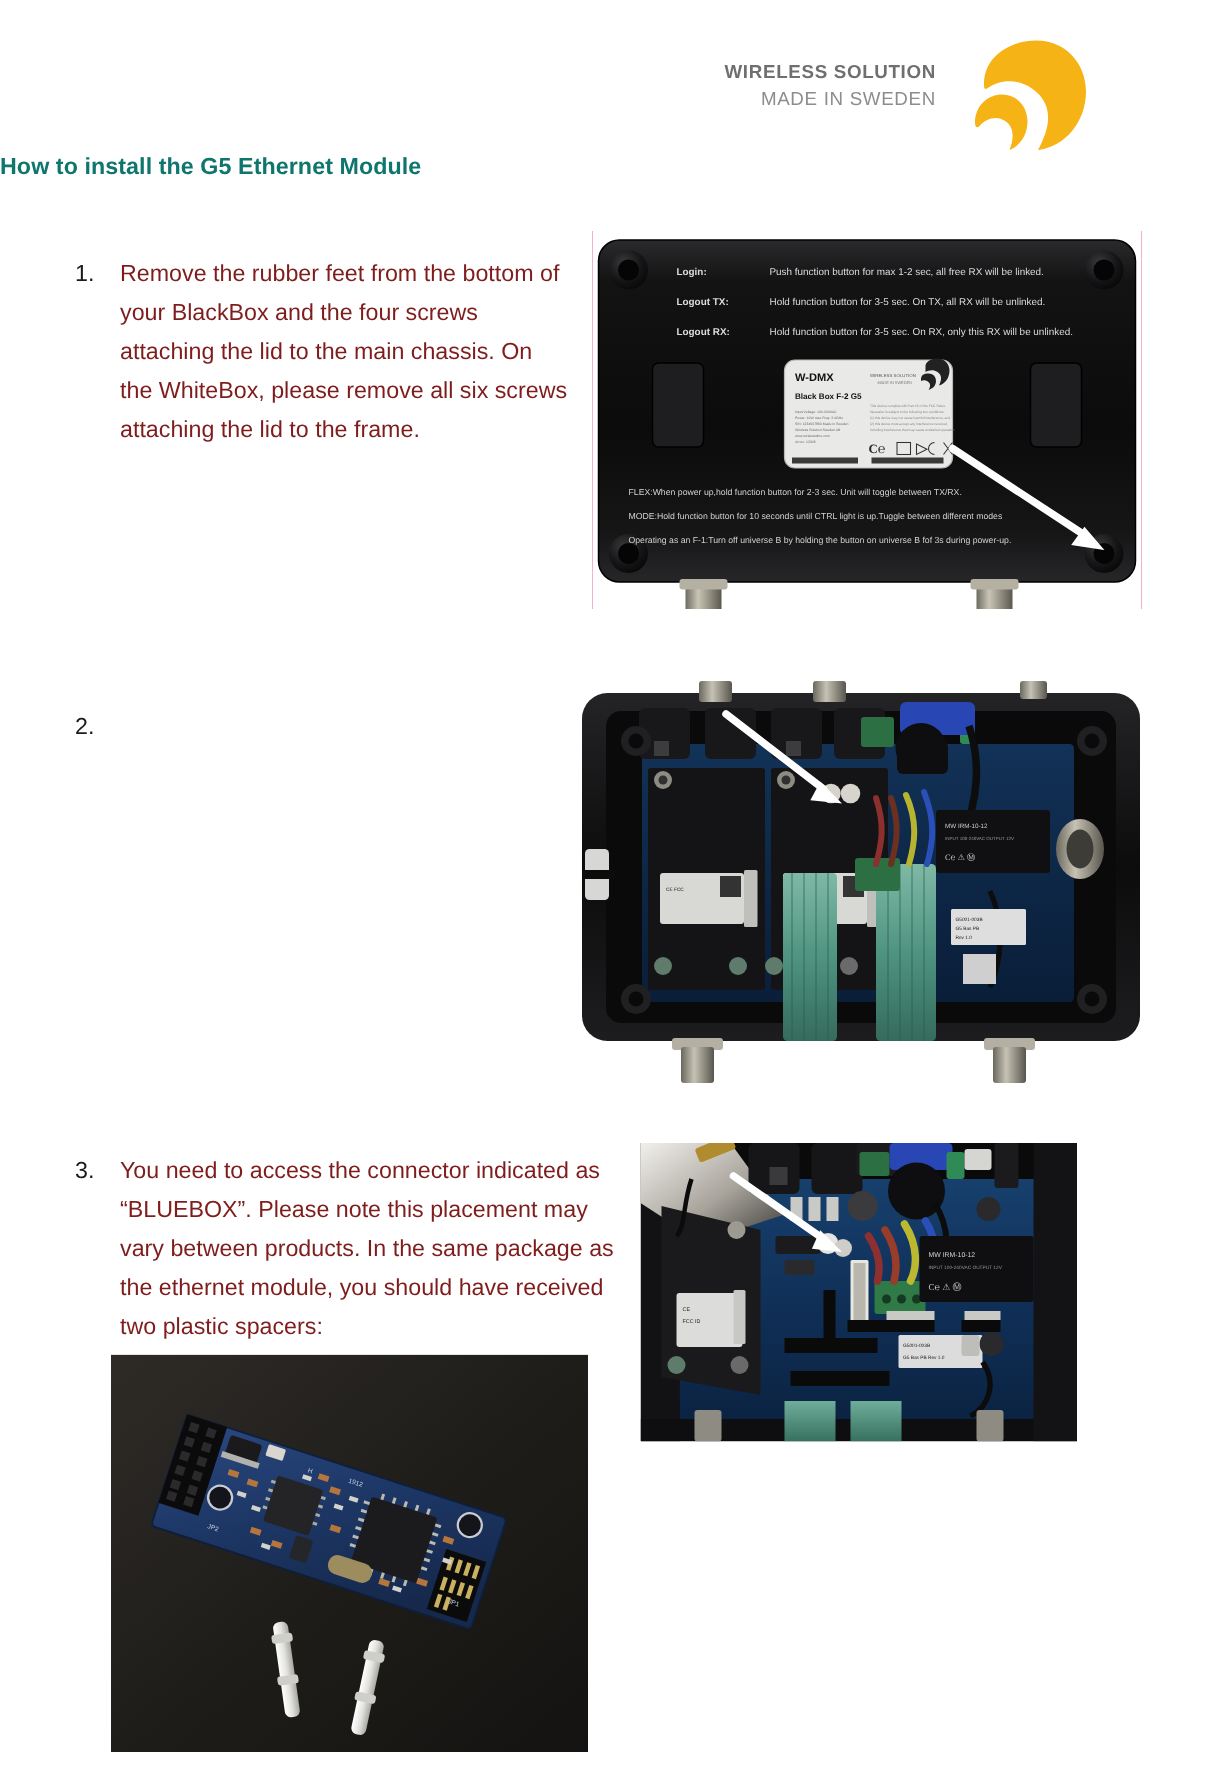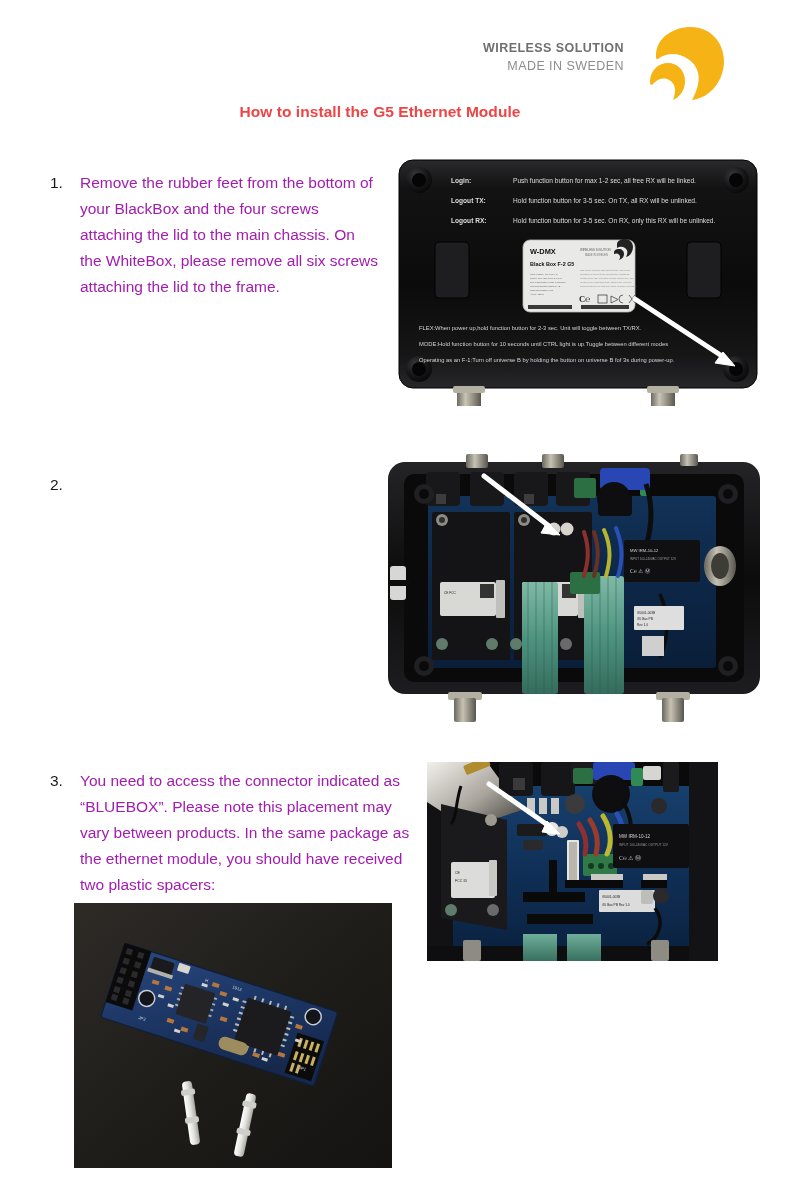--- a/index.html
+++ b/index.html
@@ -59,43 +59,42 @@
     width: 82px;
     height: 76px;
   }
 
   
   .doc-title {
     position: absolute;
     left: 0;
     top: 103px;
     width: 760px;
-    text-align: center;
     font-size: 15.5px;
     font-weight: bold;
-    color: #ef4444;
+    color: #0f766e;
     letter-spacing: 0.05px;
   }
 
   
   .step {
     position: absolute;
     display: flex;
     align-items: flex-start;
   }
   .step-num {
     width: 30px;
     flex: 0 0 30px;
     font-size: 15.5px;
     color: #1a1a1a;
     line-height: 26px;
   }
   .step-text {
     font-size: 15.5px;
-    color: #a21caf;
+    color: #7f1d1d;
     line-height: 26px;
   }
   #step1 { left: 50px; top: 170px; width: 330px; }
   #step2 { left: 50px; top: 472px; width: 300px; }
   #step3 { left: 50px; top: 768px; width: 375px; }
 
   
   .photo {
     position: absolute;
     overflow: hidden;

